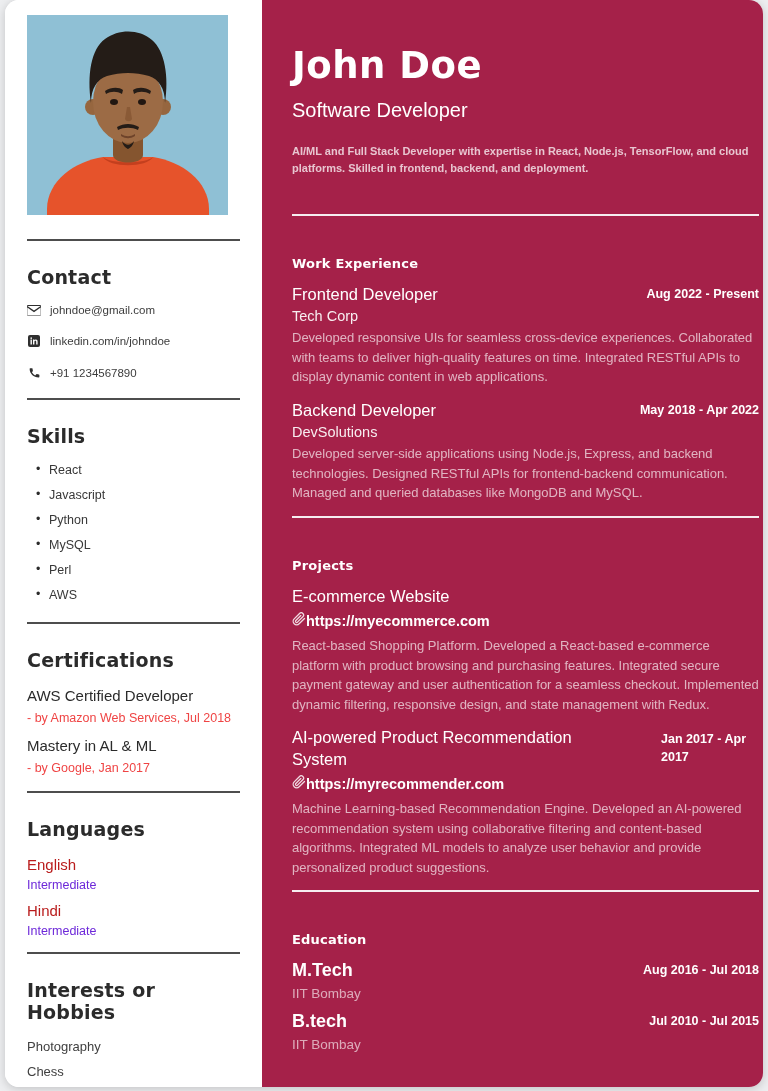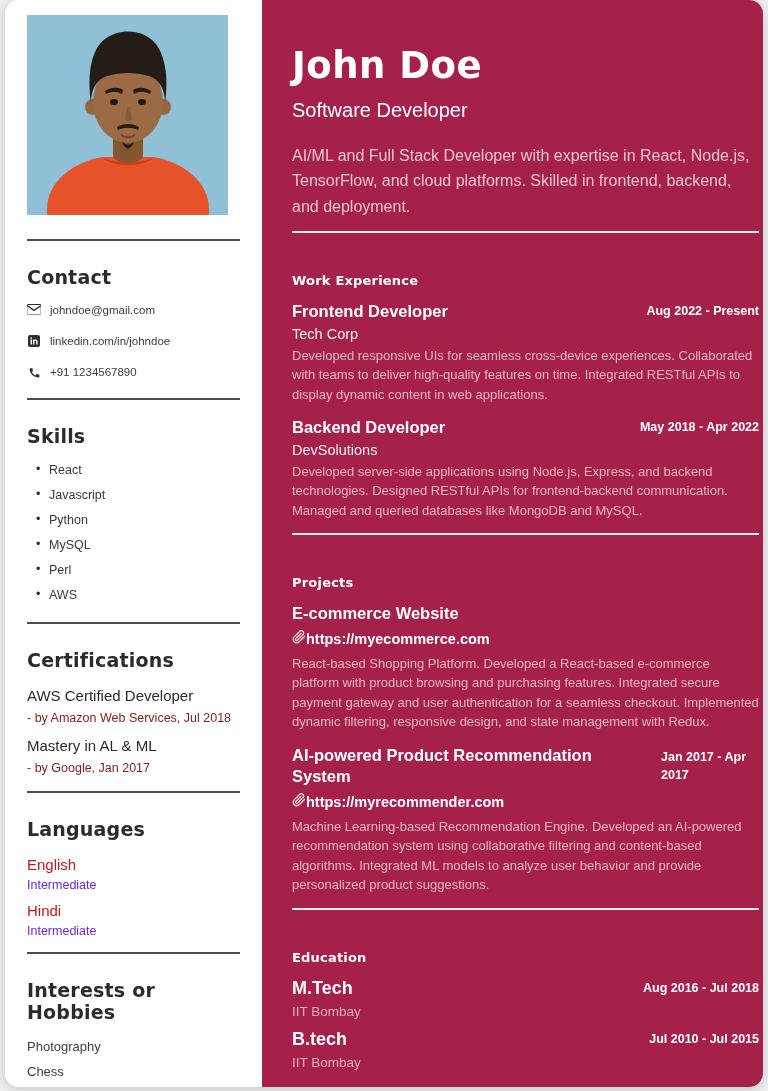--- a/index.html
+++ b/index.html
@@ -33,50 +33,50 @@
     color:#2f2f2f;
   }
   .photo{width:201px;height:200px;overflow:hidden;}
   .photo svg{display:block;}
   .sdiv{border:none;border-top:2px solid var(--divider-sidebar);margin-top:24px;}
   .sidebar h2{
     font-size:19px;font-weight:700;color:#2b2b2b;
     letter-spacing:.2px;margin-top:25px;margin-bottom:16px;
     font-family:"DejaVu Sans", sans-serif;
   }
-  .c-item{display:flex;align-items:flex-start;gap:9px;margin-bottom:19px;font-size:11.5px;color:#3c3c3c;}
+  .c-item{display:flex;align-items:center;gap:9px;margin-bottom:19px;font-size:11.5px;color:#3c3c3c;}
   .c-item .cicon{display:inline-flex;width:14px;justify-content:center;flex:0 0 14px;}
   .skill-list{list-style:none;}
   .skill-list li{
     font-size:12.5px;color:#383838;margin-bottom:11px;padding-left:22px;position:relative;
   }
   .skill-list li::before{content:"•";position:absolute;left:9px;top:-1px;color:#2b2b2b;}
   .cert-name{font-size:15px;color:#2b2b2b;margin-bottom:5px;}
-  .cert-meta{font-size:12.5px;color:#7f1d1d;line-height:1.45;margin-bottom:10px;}
+  .cert-meta{font-size:12.5px;color:#ef4444;line-height:1.45;margin-bottom:10px;}
   .lang-name{font-size:15px;color:#b91c1c;margin-bottom:5px;}
   .lang-level{font-size:12.5px;color:#6d28d9;margin-bottom:10px;}
   .hobby{font-size:13px;color:#404040;margin-bottom:10px;}
   
   .main{
     flex:1;background:var(--accent);color:#fff;
     padding:46px 4px 40px 30px;
   }
   .name{
     font-size:37px;font-weight:800;letter-spacing:.5px;line-height:1.1;
     margin-bottom:12px;font-family:"DejaVu Sans", sans-serif;
   }
   .role{font-size:20px;font-weight:500;margin-bottom:21px;}
-  .summary{font-size:16px;line-height:1.6;color:rgba(255,255,255,.74);margin-bottom:12px;}
+  .summary{font-size:11px;line-height:1.6;color:rgba(255,255,255,.74);margin-bottom:36px;font-weight:bold;}
   .mdiv{border:none;border-top:2px solid var(--divider-main);}
   .main h2{
     font-size:13px;font-weight:700;margin-top:40px;margin-bottom:13px;
     font-family:"DejaVu Sans", sans-serif;letter-spacing:.2px;
   }
   .entry-head{display:flex;align-items:flex-start;}
-  .entry-title{font-size:16.5px;font-weight:700;line-height:1.3;}
+  .entry-title{font-size:16.5px;font-weight:400;line-height:1.3;}
   .entry-dates{
     margin-left:auto;font-size:12.5px;font-weight:700;white-space:nowrap;
     padding-top:3px;padding-left:10px;
   }
   .entry-dates.wrap{white-space:normal;width:108px;flex:0 0 108px;line-height:1.45;}
   .company{font-size:14.5px;color:rgba(255,255,255,.92);margin:3px 0 4px;}
   .desc{font-size:13px;line-height:1.5;color:rgba(255,255,255,.66);margin-bottom:13px;}
   .link-row{display:flex;align-items:center;margin:5px 0 6px;}
   .link-text{font-size:14.5px;font-weight:600;color:#fff;text-decoration:none;}
   .edu-row{display:flex;align-items:flex-start;margin-bottom:2px;}

